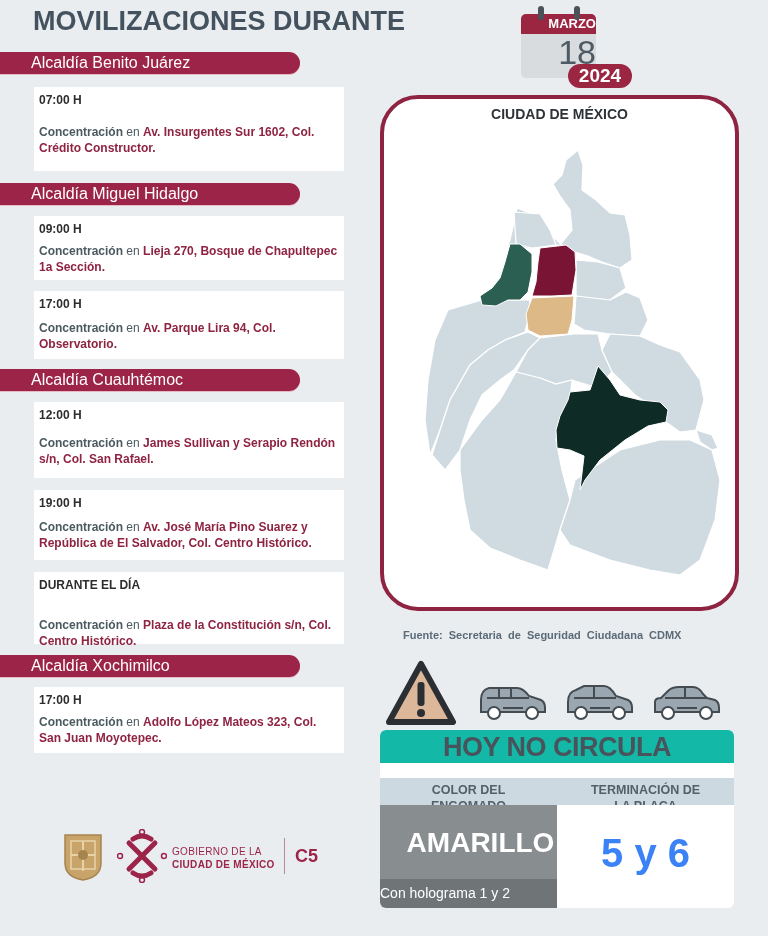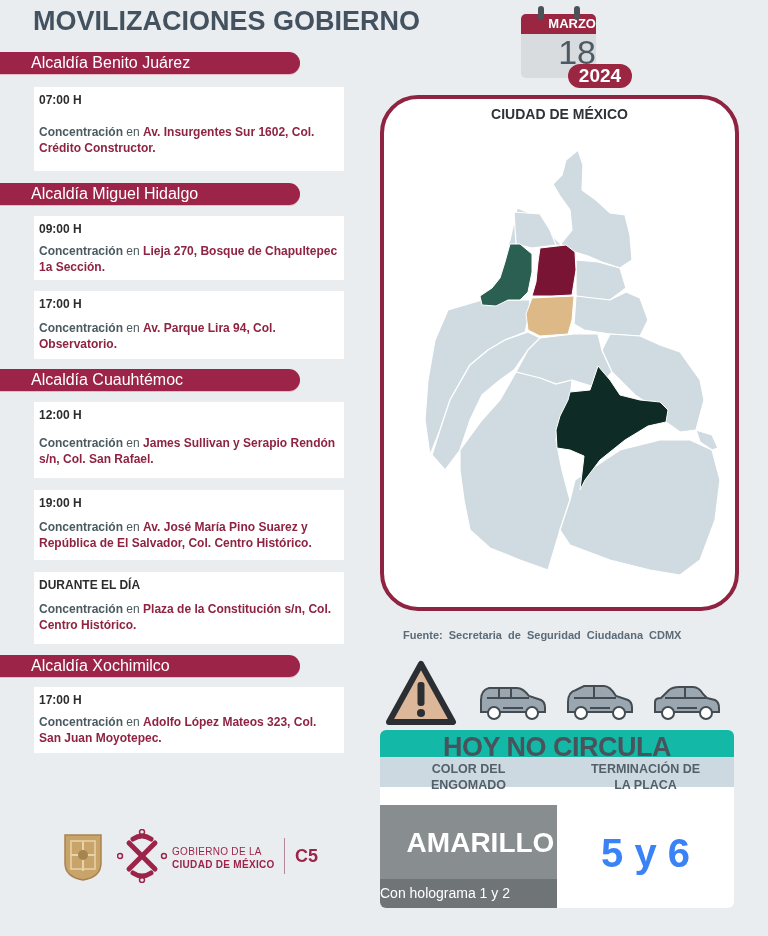--- a/index.html
+++ b/index.html
@@ -50,41 +50,41 @@
   .source { position: absolute; left: 403px; top: 629px; font-size: 11px; font-weight: bold; color: #5b6b78; word-spacing: 3px; }
 
   
   .warn { position: absolute; left: 385px; top: 660px; }
   .car { position: absolute; top: 682px; }
 
   
   .hnc { position: absolute; left: 380px; top: 730px; width: 354px; height: 178px; border-radius: 6px; overflow: hidden; background: #fff; }
   .hnc-title { position: absolute; left: 0; top: 0; width: 100%; height: 33px; background: #14b8a6; color: #48535c;
                font-size: 27px; font-weight: bold; text-align: center; line-height: 34px; letter-spacing: -0.5px; }
-  .hnc-sub { position: absolute; top: 27px; height: 30px; width: 100%; background: #ccd9e0; }
+  .hnc-sub { position: absolute; top: 48px; height: 30px; width: 100%; background: #ccd9e0; }
   .hnc-sub .col { position: absolute; top: 4px; width: 177px; text-align: center; font-size: 12.5px; font-weight: bold; color: #53606a; line-height: 16px; }
   .hnc-color { position: absolute; left: 0; top: 75px; width: 201px; height: 74px; background: #888d90; color: #fff;
                font-size: 28px; font-weight: bold; text-align: center; line-height: 76px; }
   .hnc-holo { position: absolute; left: 0; top: 149px; width: 177px; height: 29px; background: #6f7577; color: #fff;
               font-size: 14px; text-align: left; line-height: 28px; }
   .hnc-plate { position: absolute; left: 177px; top: 75px; width: 177px; height: 82px; background: #fff; color: #3b82f6;
                font-size: 40px; font-weight: bold; text-align: center; line-height: 96px; }
 
   
   .shield { position: absolute; left: 63px; top: 833px; }
   .gob-logo { position: absolute; left: 117px; top: 829px; }
   .gob-text { position: absolute; left: 172px; top: 845px; font-size: 10px; line-height: 13px; color: #9d2449; letter-spacing: 0.3px; }
   .gob-text .l2 { font-weight: bold; }
   .divider { position: absolute; left: 284px; top: 838px; width: 1px; height: 36px; background: #b48a96; }
   .c5 { position: absolute; left: 295px; top: 846px; font-size: 18px; font-weight: bold; color: #9d2449; }
 </style>
 </head>
 <body>
 
-<div class="title">MOVILIZACIONES GOBIERNO</div>
+<div class="title">MOVILIZACIONES DURANTE</div>
 
 <div class="calendar">
   <div class="cal-body">
     <div class="cal-head">MARZO</div>
     <div class="cal-day">18</div>
   </div>
   <div class="cal-ring" style="left:19px"></div>
   <div class="cal-ring" style="left:55px"></div>
   <div class="cal-year">2024</div>
 </div>
@@ -129,21 +129,21 @@
 <div class="card" style="top:490px;height:70px">
   <div class="time">19:00 H</div>
   <div class="desc" style="margin-top:8px">
     <span class="lbl">Concentración</span>
     <span class="en">en</span>
     <span class="addr">Av. José María Pino Suarez y República de El Salvador, Col. Centro Histórico.</span>
   </div>
 </div>
 <div class="card" style="top:572px;height:72px">
   <div class="time">DURANTE EL DÍA</div>
-  <div class="desc" style="margin-top:8px">
+  <div class="desc" style="margin-top:24px">
     <span class="lbl">Concentración</span>
     <span class="en">en</span>
     <span class="addr">Plaza de la Constitución s/n, Col. Centro Histórico.</span>
   </div>
 </div>
 
 <div class="alcaldia" style="top:655px">Alcaldía Xochimilco</div>
 <div class="card" style="top:687px;height:66px">
   <div class="time">17:00 H</div>
   <div class="desc" style="margin-top:6px">

